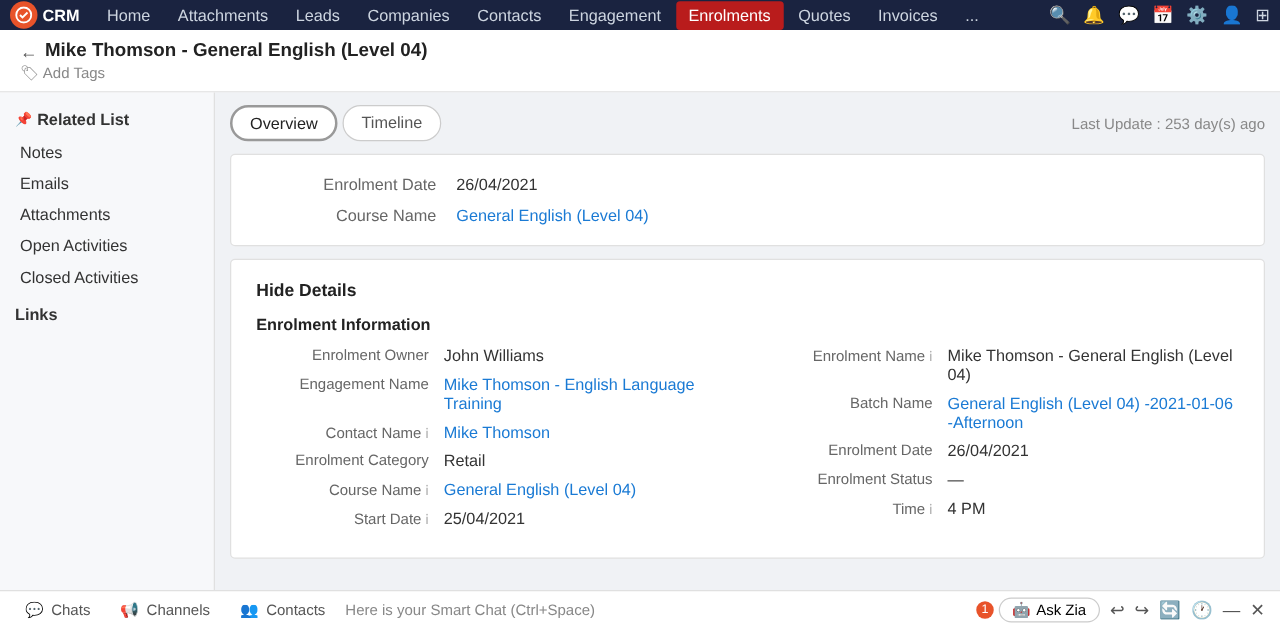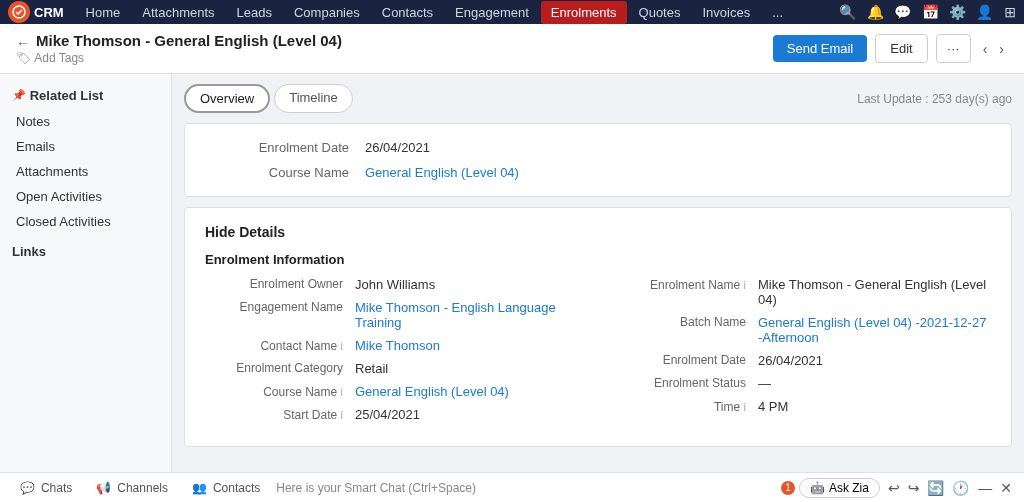--- a/index.html
+++ b/index.html
@@ -184,29 +184,20 @@
   <div class="header-left">
     <div class="header-back">
       <span class="back-arrow">←</span>
       <span class="header-title">Mike Thomson - General English (Level 04)</span>
     </div>
     <div class="add-tags">
       <span>🏷</span>
       <span>Add Tags</span>
     </div>
   </div>
-  <div class="header-right">
-    <button class="btn-send-email">Send Email</button>
-    <button class="btn-edit">Edit</button>
-    <button class="btn-more">···</button>
-    <div class="nav-arrows">
-      <span class="nav-arrow">‹</span>
-      <span class="nav-arrow">›</span>
-    </div>
-  </div>
 </div>
 
 <div class="main-layout">
 
   <div class="sidebar">
     <div class="sidebar-section-title">
       <span class="pin-icon">📌</span>
       <span>Related List</span>
     </div>
     <div class="sidebar-item">Notes</div>
@@ -284,21 +275,21 @@
         <div>
           <div class="detail-row" style="margin-bottom:8px">
             <span class="detail-label">
               <span>Enrolment Name</span>
               <span class="info-icon">ℹ</span>
             </span>
             <span class="detail-value">Mike Thomson - General English (Level 04)</span>
           </div>
           <div class="detail-row" style="margin-bottom:8px">
             <span class="detail-label">Batch Name</span>
-            <span class="detail-value link">General English (Level 04) -2021-12-27 -Afternoon</span>
+            <span class="detail-value link">General English (Level 04) -2021-01-06 -Afternoon</span>
           </div>
           <div class="detail-row" style="margin-bottom:8px">
             <span class="detail-label">Enrolment Date</span>
             <span class="detail-value">26/04/2021</span>
           </div>
           <div class="detail-row" style="margin-bottom:8px">
             <span class="detail-label">Enrolment Status</span>
             <span class="detail-value">—</span>
           </div>
           <div class="detail-row" style="margin-bottom:8px">

